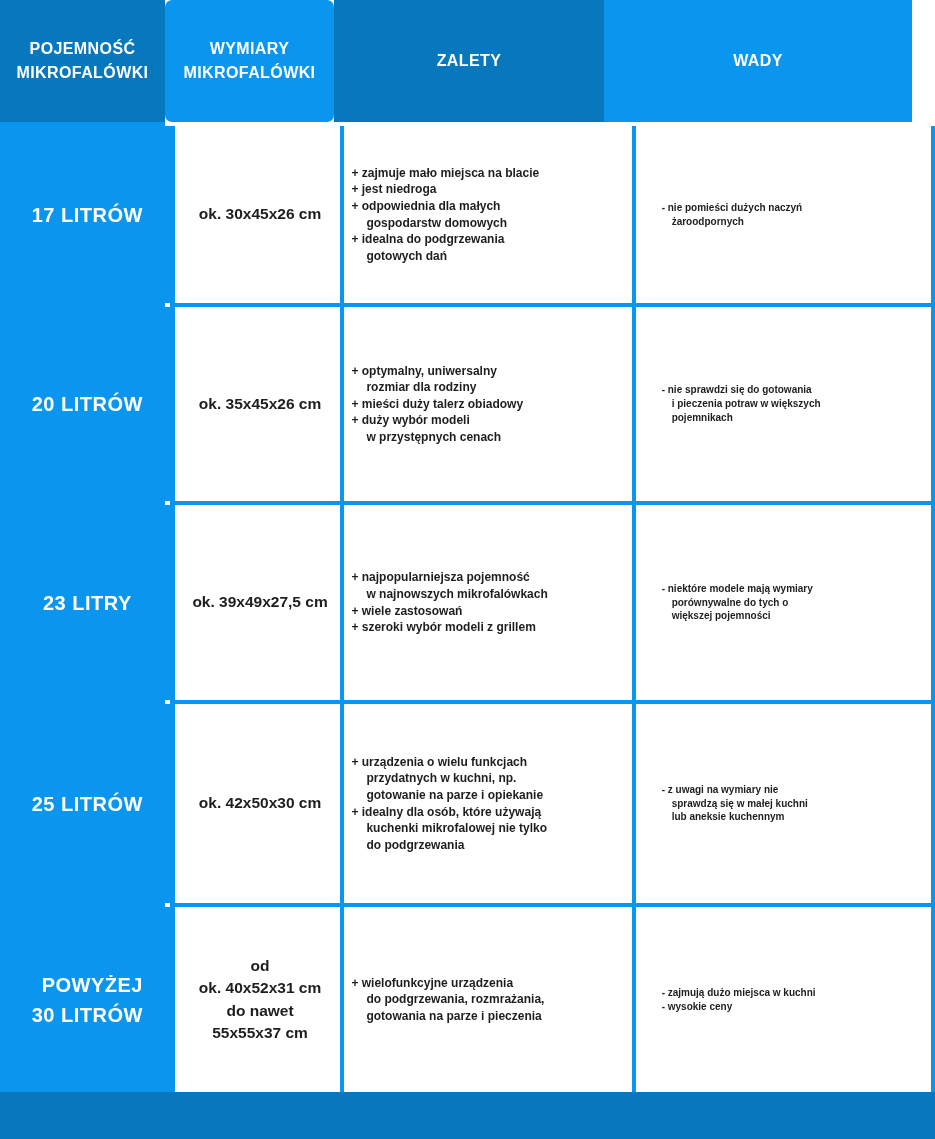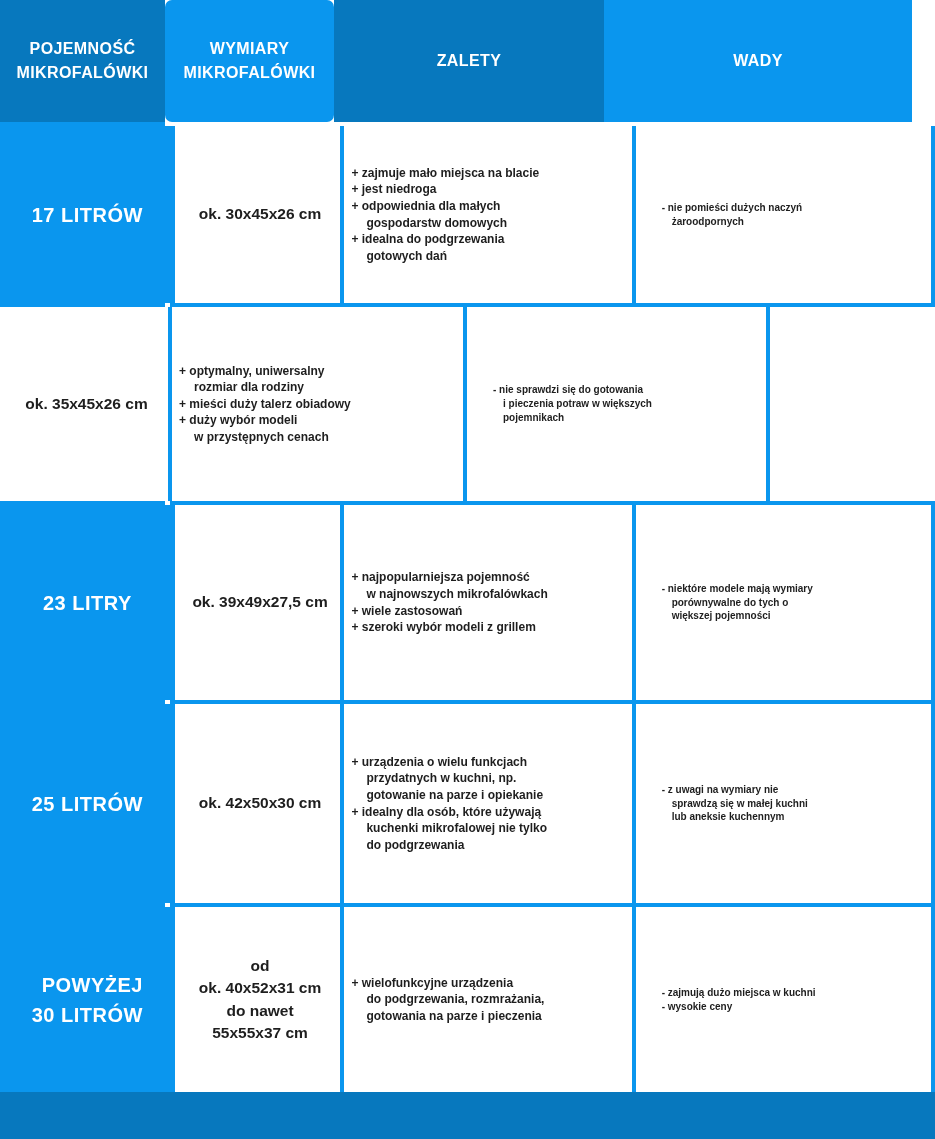--- a/index.html
+++ b/index.html
@@ -102,20 +102,21 @@
     <div class="vb"></div>
   </div>
 
   <div class="sep">
       <div class="a"></div>
       <div class="b"></div>
       <div class="c"></div>
     </div>
 
   <div class="brow r2">
+    <div class="cap">20 LITRÓW</div>
     <div class="gapv"></div>
     <div class="cell-dim">ok. 35x45x26 cm</div>
     <div class="vb"></div>
     <div class="cell-pros">
       <div class="item">+ optymalny, uniwersalny
 rozmiar dla rodziny</div>
       <div class="item">+ mieści duży talerz obiadowy</div>
       <div class="item">+ duży wybór modeli
 w przystępnych cenach</div>
     </div>

